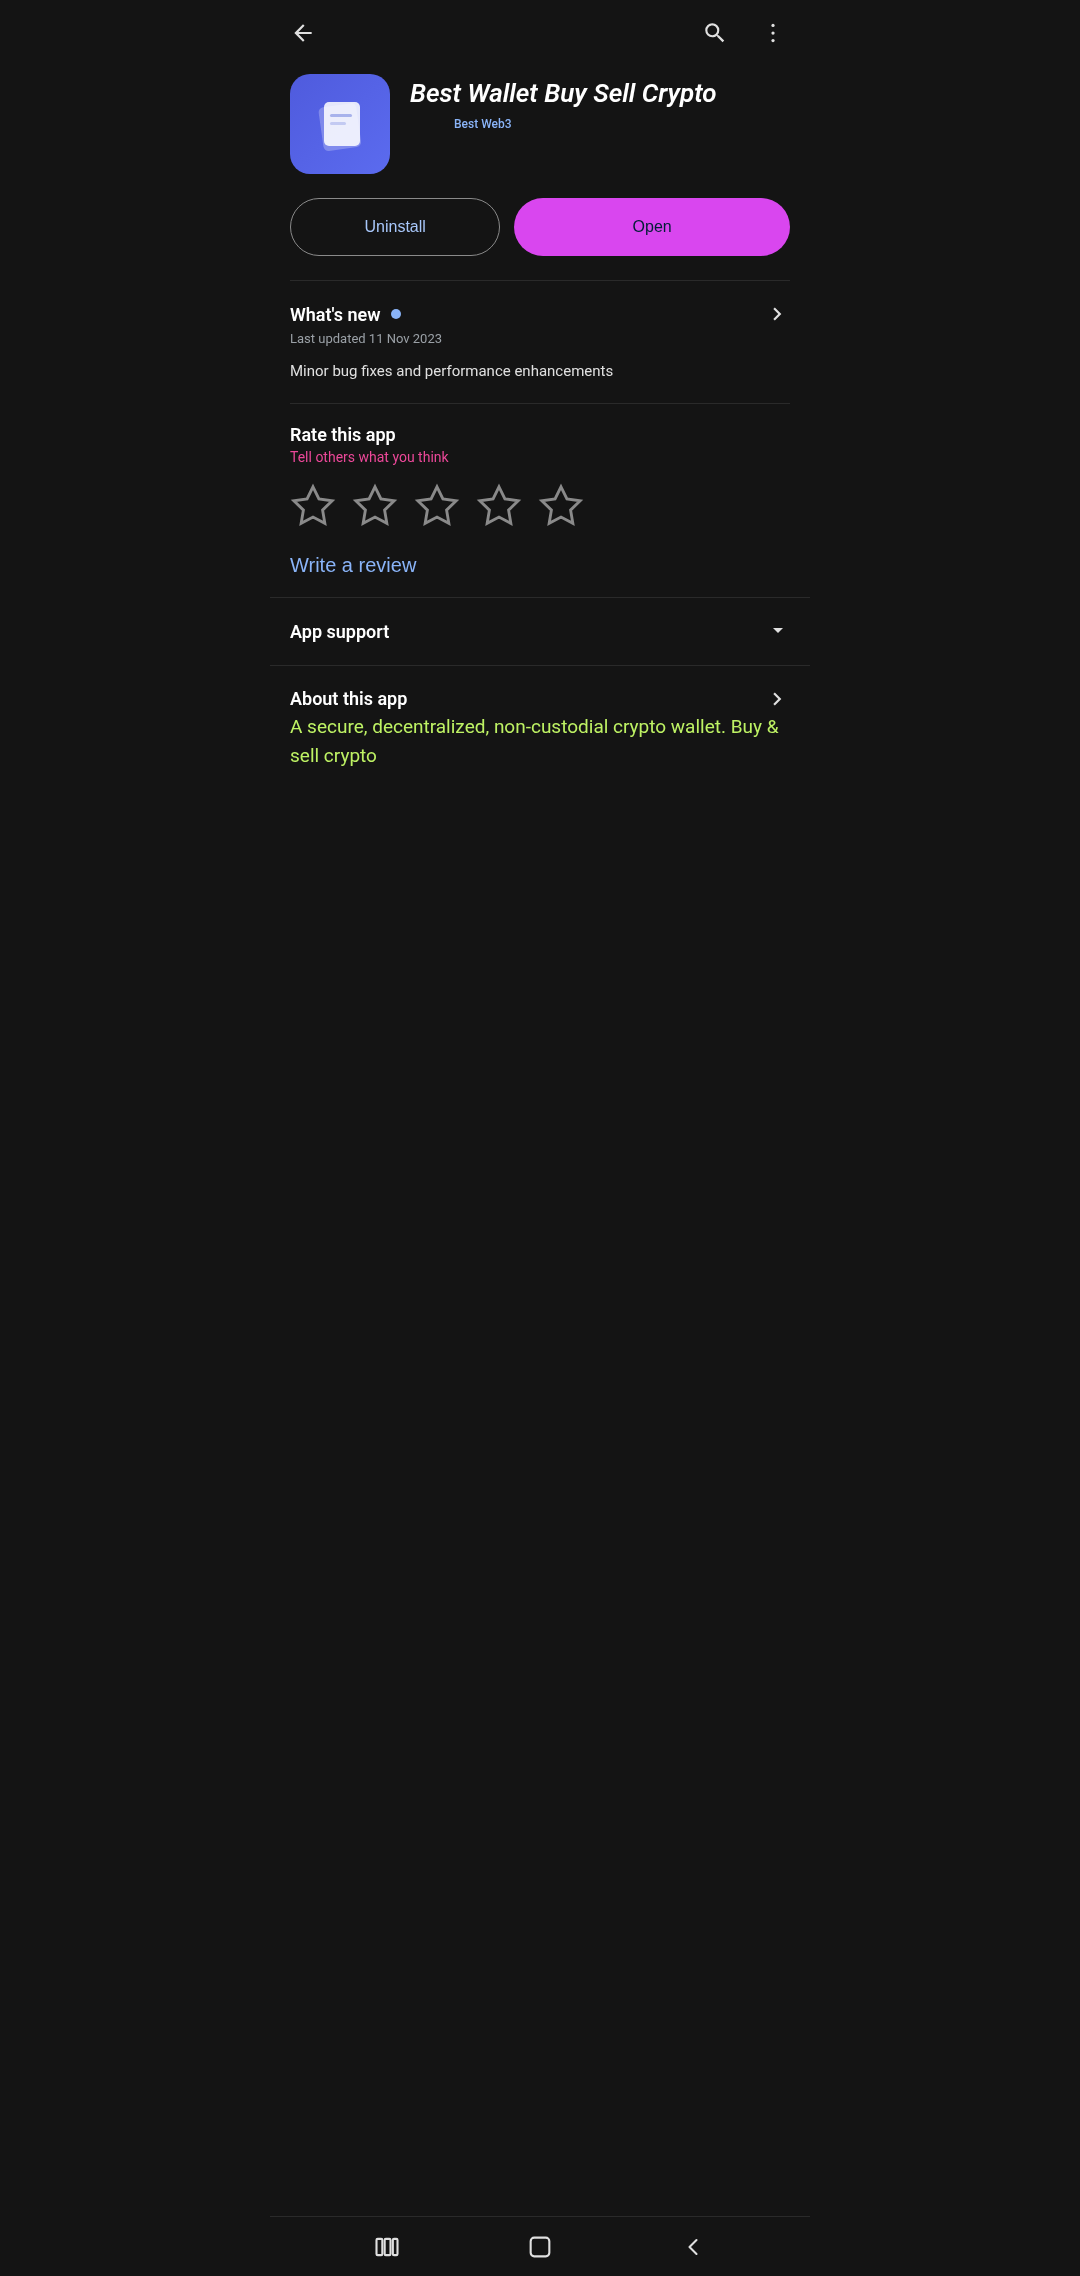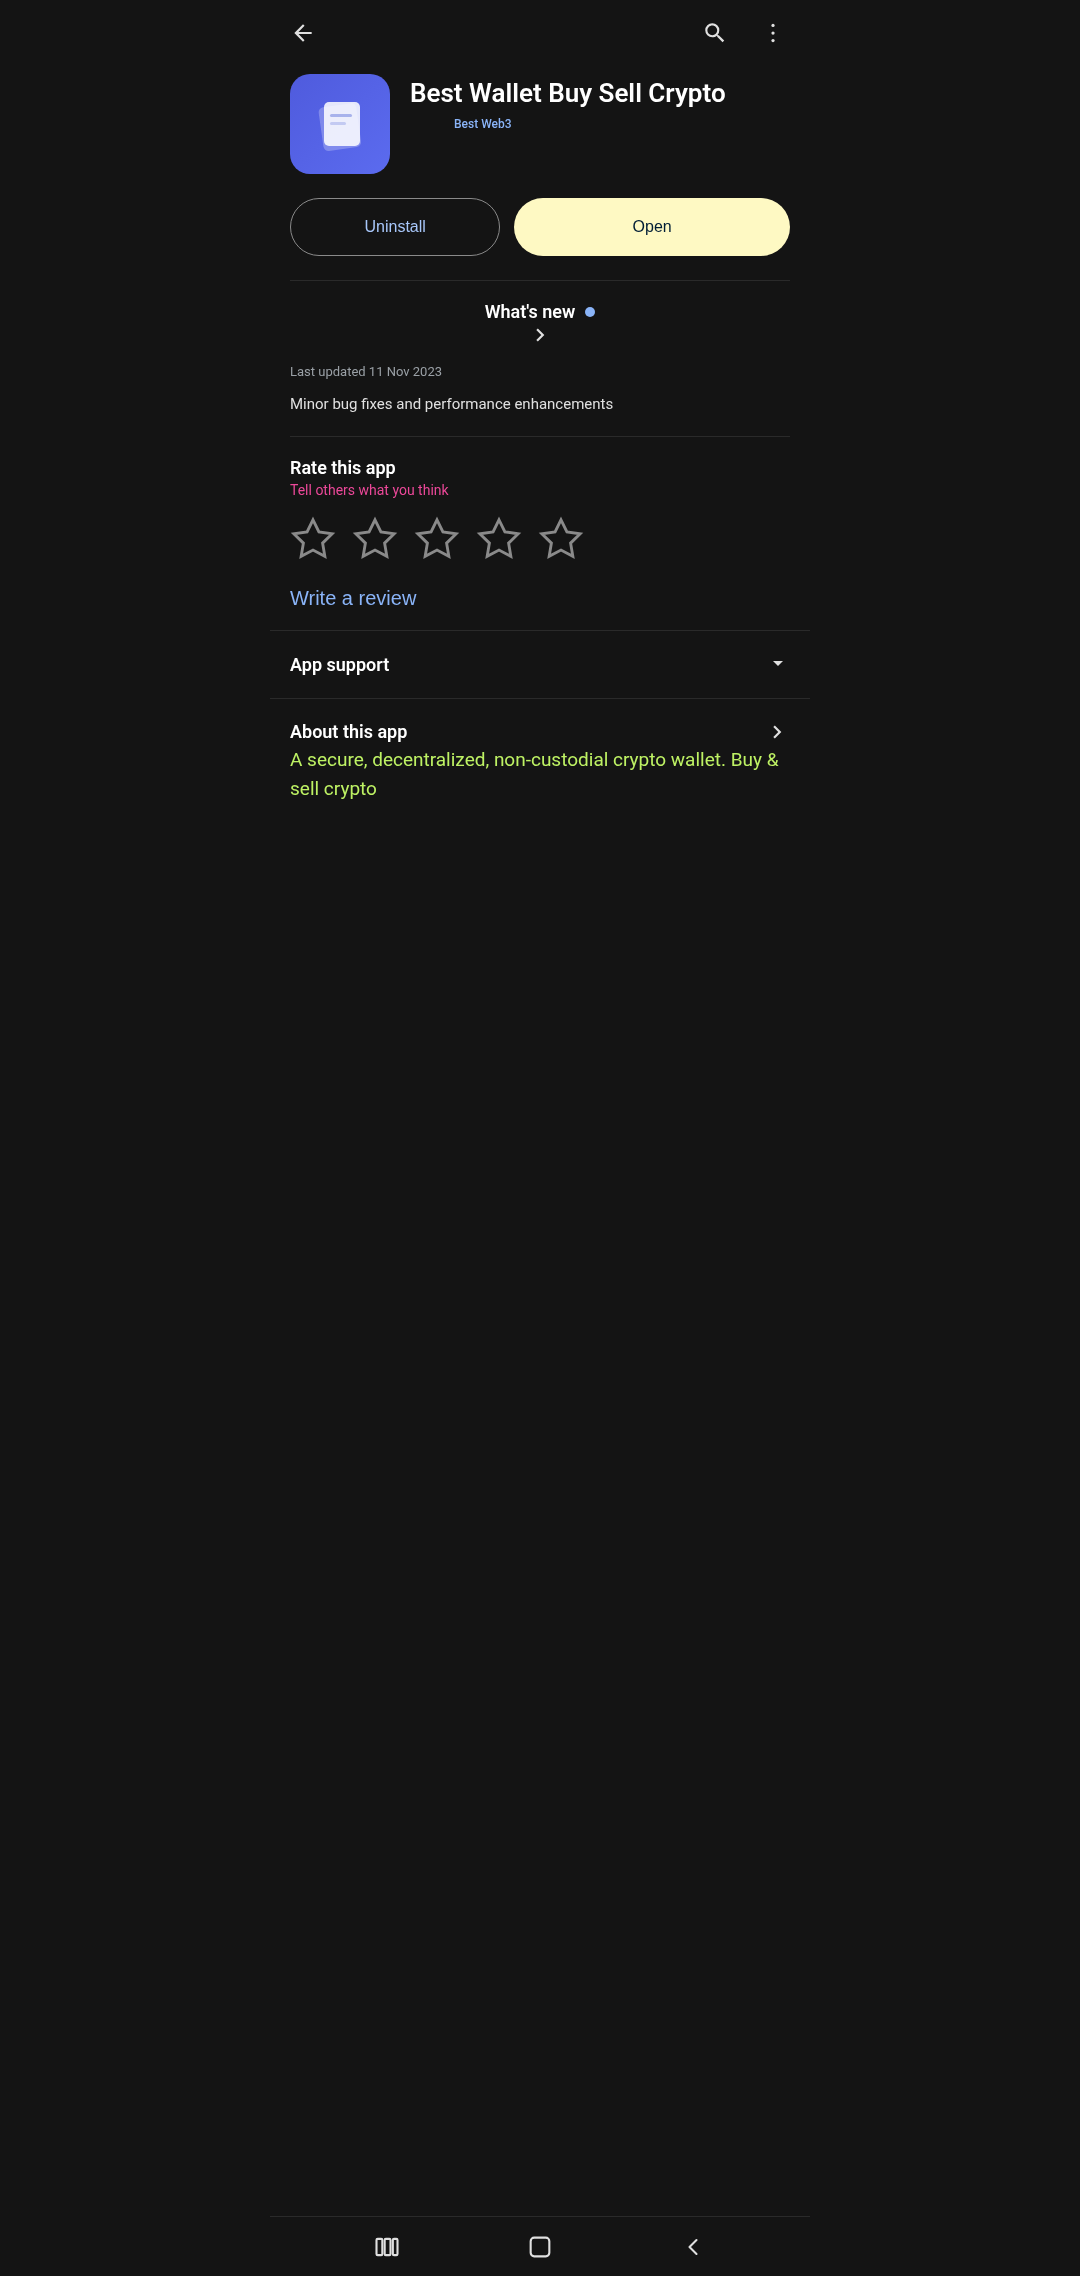--- a/index.html
+++ b/index.html
@@ -86,20 +86,21 @@
       flex: 1;
       padding-top: 4px;
     }
 
     .app-title {
       font-size: 26px;
       font-weight: 600;
       color: #ffffff;
       line-height: 1.2;
       margin-bottom: 8px;
+      font-style: italic;
     }
 
     .app-developer {
       font-size: 12px;
       color: #8ab4f8;
       font-weight: 500;
       margin-left: 44px;
     }
 
     
@@ -119,21 +120,21 @@
       font-size: 16px;
       font-weight: 500;
       cursor: pointer;
     }
 
     .btn-open {
       flex: 1.4;
       padding: 20px 20px;
       border-radius: 50px;
       border: none;
-      background: #fef9c3;
+      background: #d946ef;
       color: #001d35;
       font-size: 16px;
       font-weight: 500;
       cursor: pointer;
     }
 
     
     .divider {
       height: 1px;
       background: #2a2a2a;
@@ -141,23 +142,22 @@
     }
 
     
     .section {
       padding: 20px 20px;
     }
 
     .section-header {
       display: flex;
       align-items: center;
-      justify-content: flex-start;
-      margin-bottom: 16px;
-      flex-direction: column;
+      justify-content: space-between;
+      margin-bottom: 4px;
     }
 
     .section-title-row {
       display: flex;
       align-items: center;
       gap: 10px;
     }
 
     .section-title {
       font-size: 18px;

